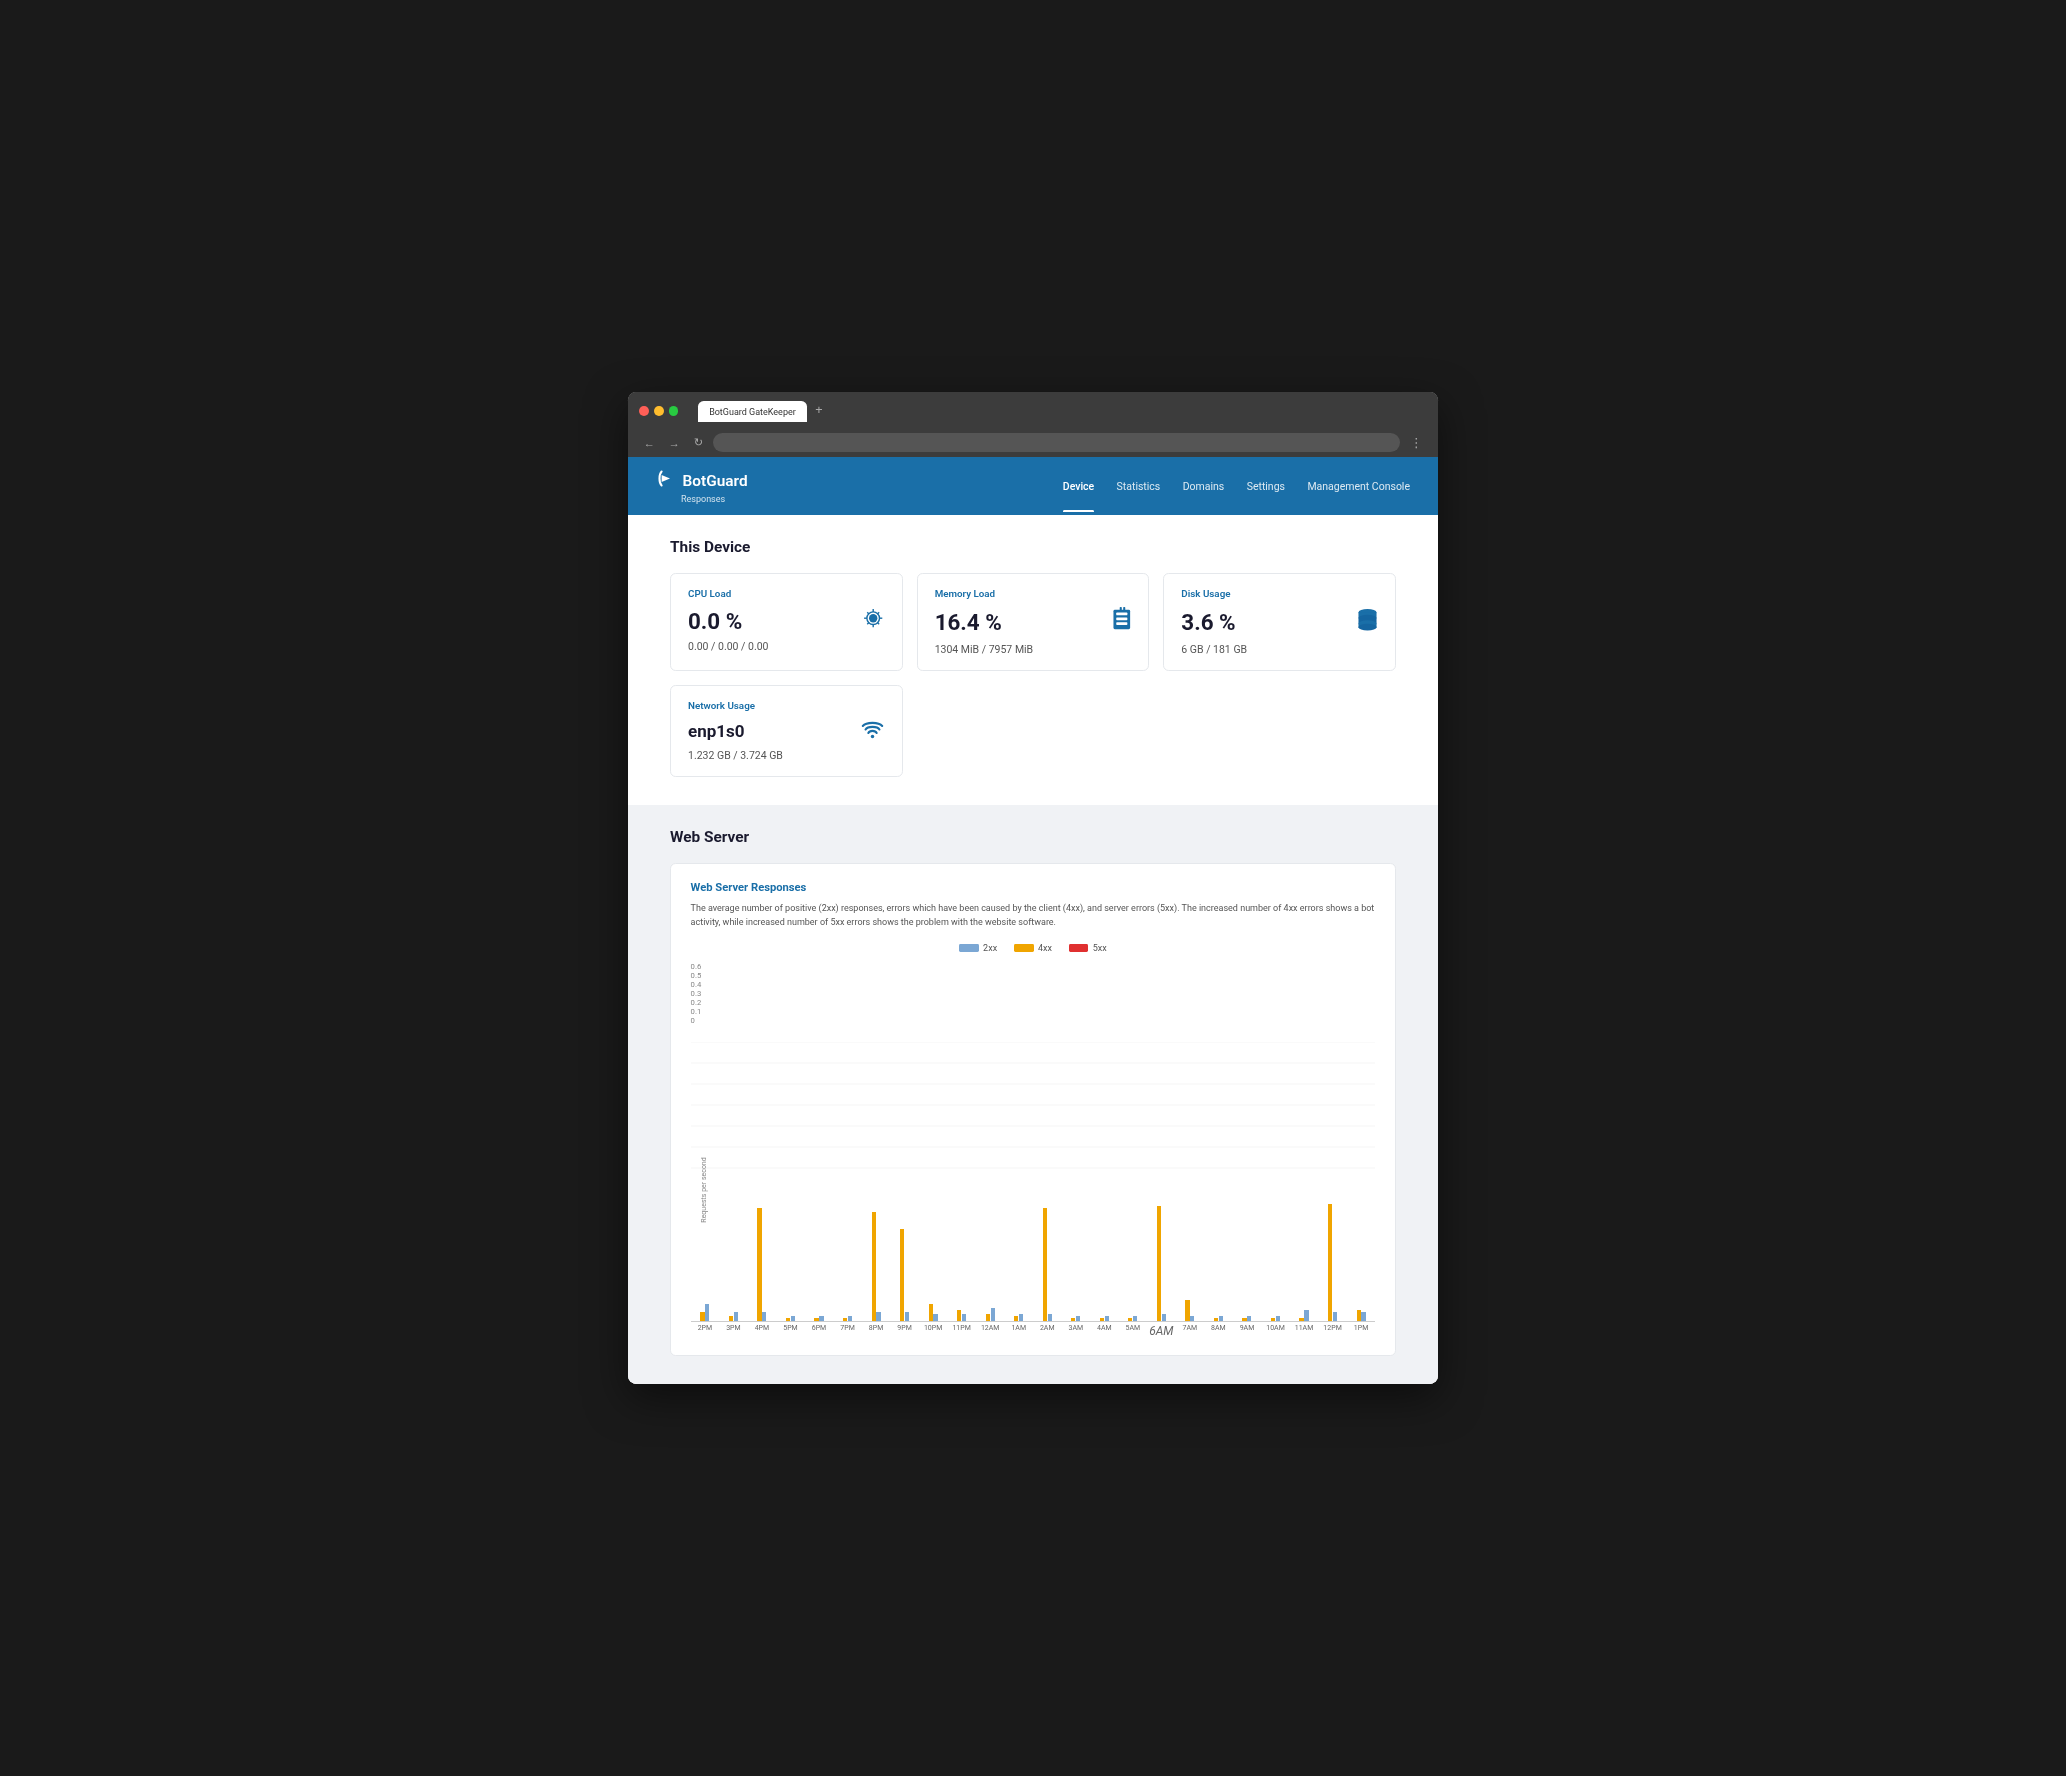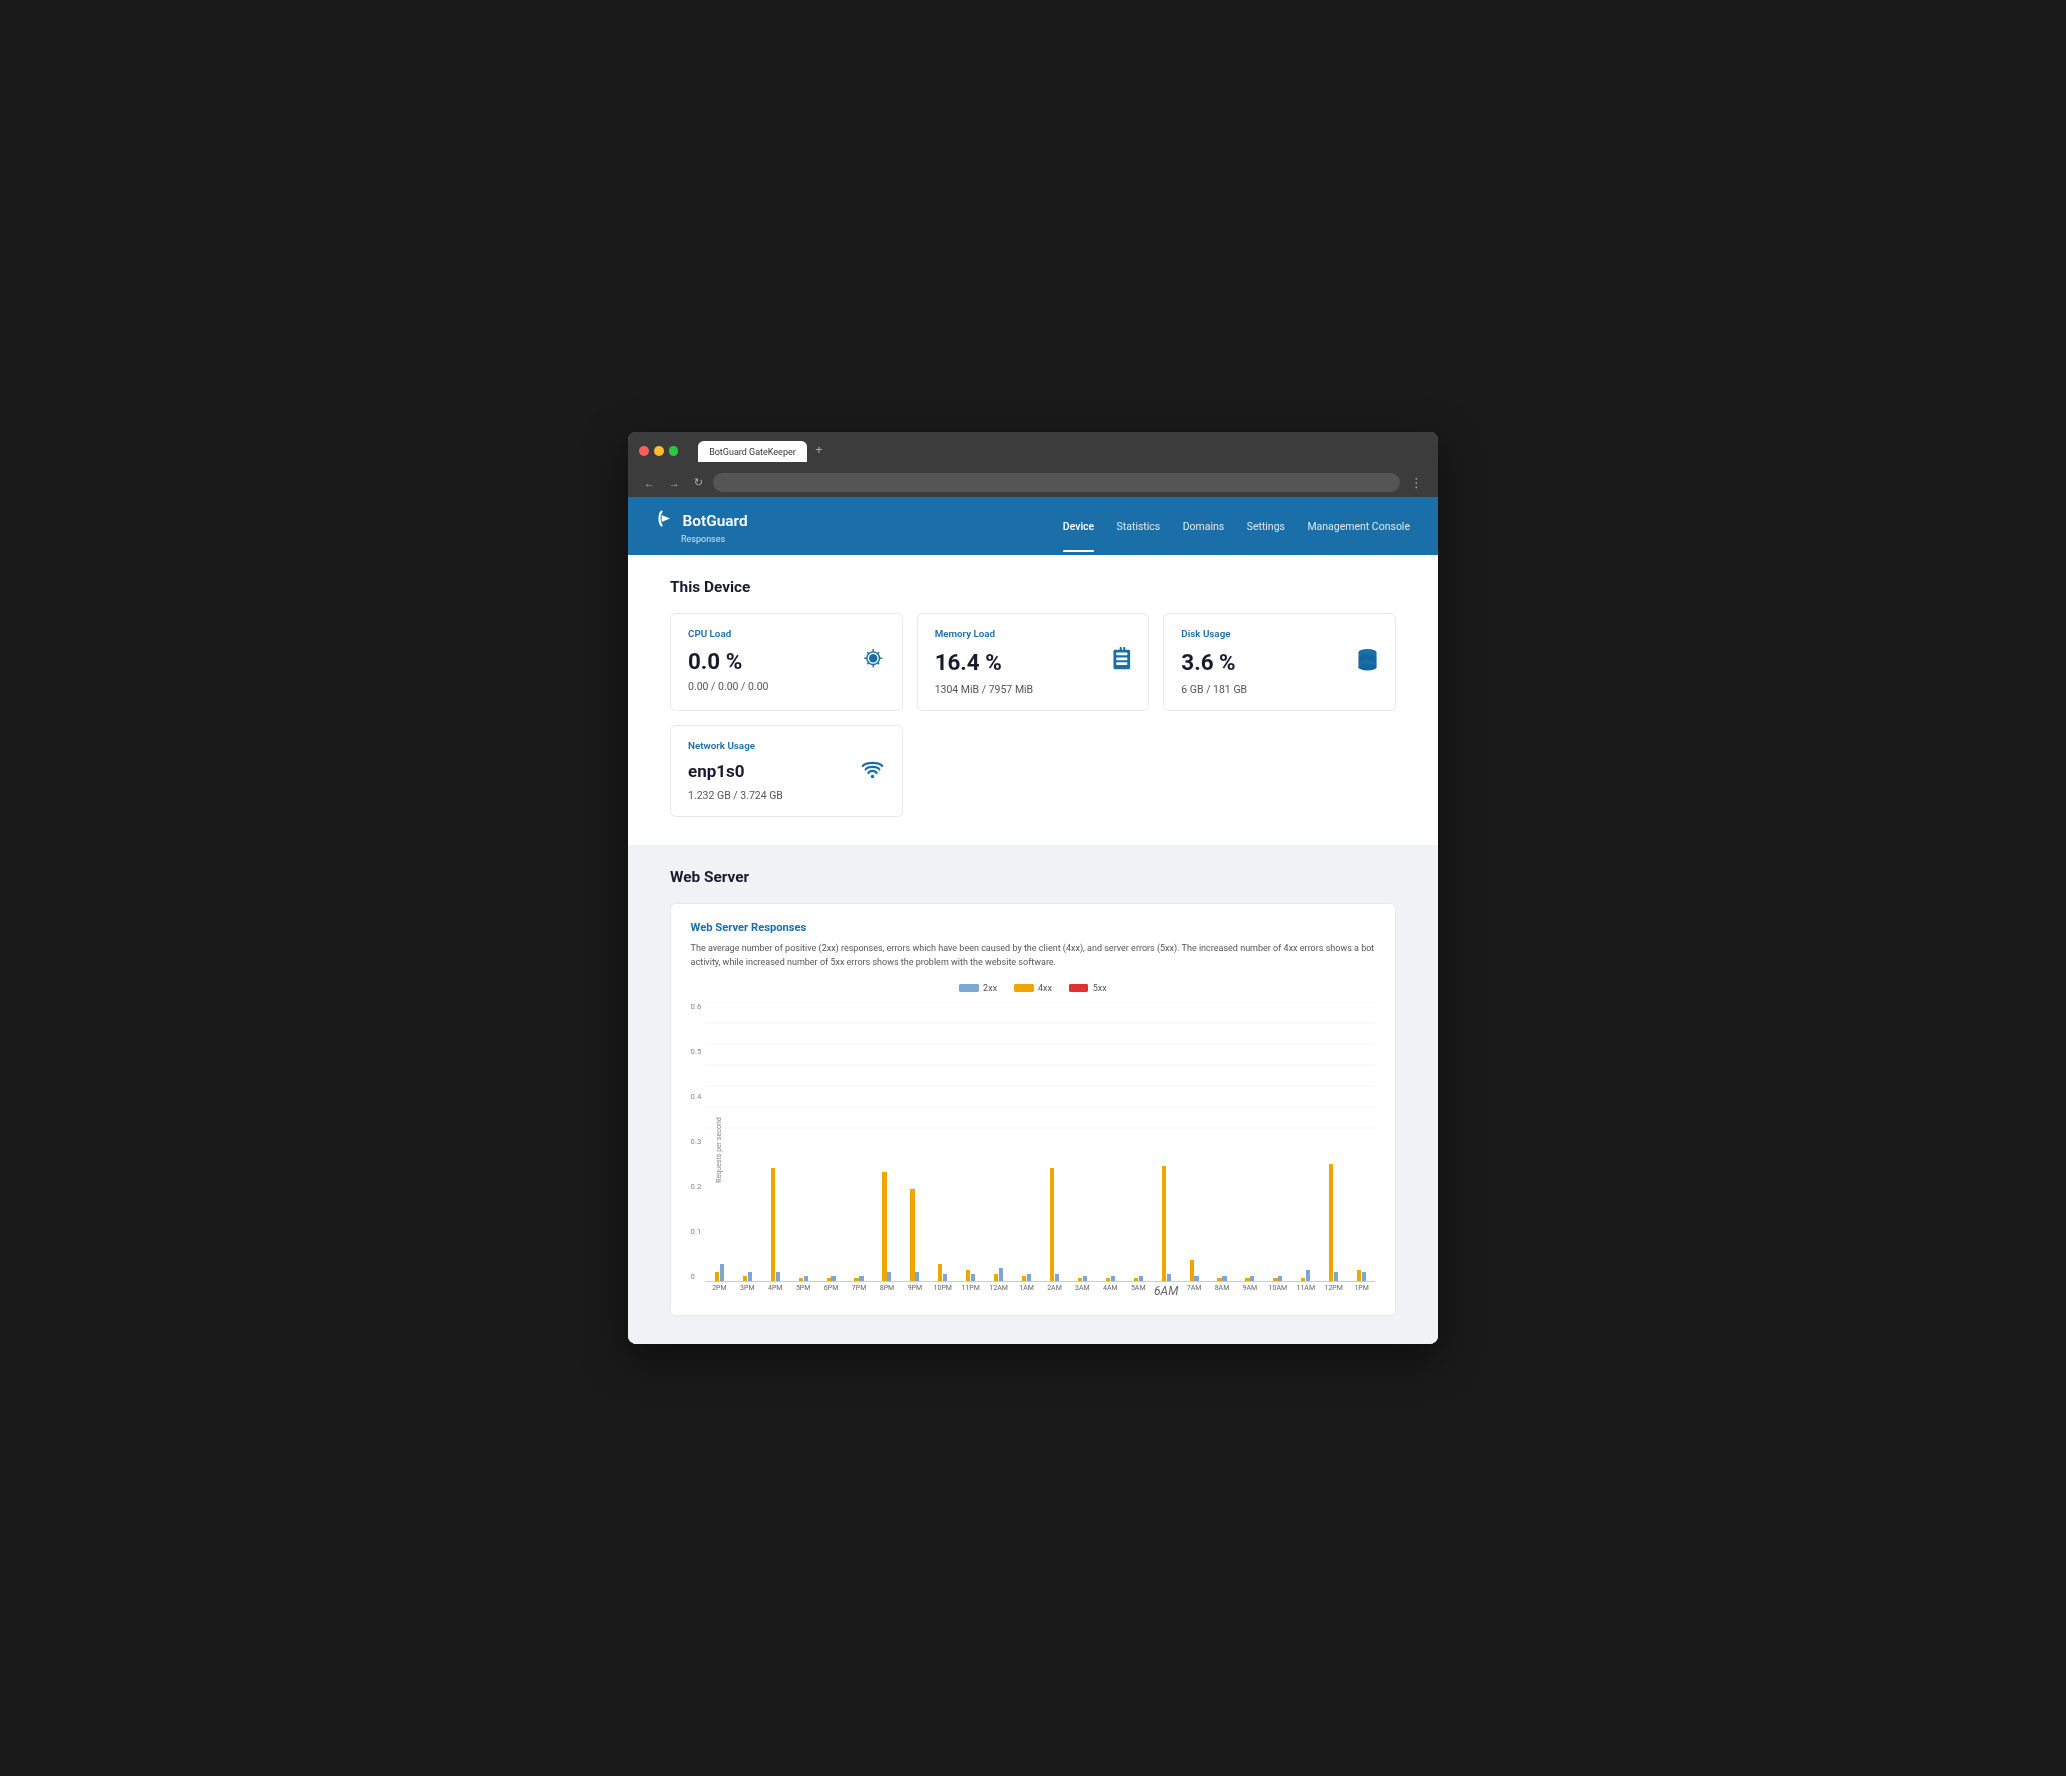--- a/index.html
+++ b/index.html
@@ -264,20 +264,21 @@
     .legend-color {
       width: 19.6px;
       height: 8.4px;
       border-radius: 1.4px;
     }
 
     
     .chart-container {
       position: relative;
       width: 100%;
+      flex-direction: column;
     }
   </style>
 </head>
 <body>
 
 <div class="browser-window">
 
   <div class="browser-chrome">
     <div class="browser-titlebar">
       <div class="traffic-lights">

